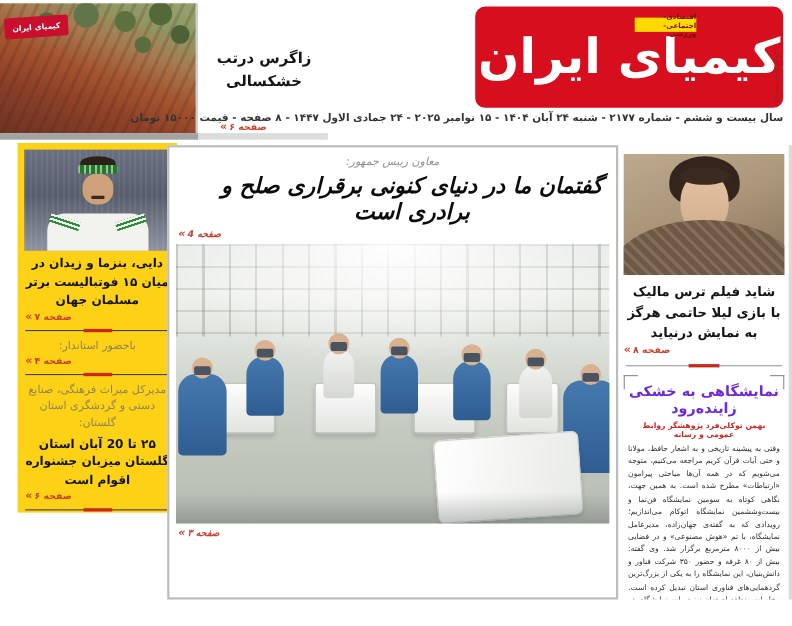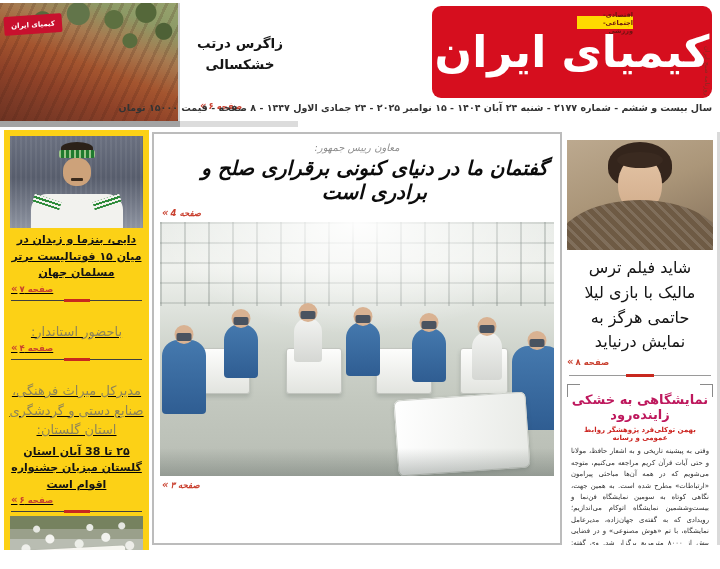--- a/index.html
+++ b/index.html
@@ -14,21 +14,21 @@
       radial-gradient(circle at 64% 14%, #5d7040 0 9px, rgba(0,0,0,0) 10px),
       radial-gradient(circle at 92% 24%, #4e6136 0 8px, rgba(0,0,0,0) 9px),
       radial-gradient(circle at 44% 9%, #62754a 0 11px, rgba(0,0,0,0) 12px),
       radial-gradient(circle at 24% 15%, #57693c 0 9px, rgba(0,0,0,0) 10px),
       radial-gradient(circle at 73% 32%, #5a6d3e 0 7px, rgba(0,0,0,0) 8px),
       repeating-linear-gradient(115deg, rgba(70,32,20,.18) 0 3px, rgba(0,0,0,0) 3px 10px),
       linear-gradient(200deg,#97a36e 0%,#8d9a66 16%,#a77a50 34%,#a4552f 52%,#8f4228 70%,#7c3a26 86%,#6f3322 100%); }
   .watermark { position:absolute; left:4px; top:12px; width:58px; height:19px; background:#c8102e; border-radius:2px;
     transform:rotate(-4deg); color:#fff; font-size:7px; font-weight:bold; display:flex; align-items:center; justify-content:center; direction:rtl; }
   .vline-a { position:absolute; left:178px; top:3px; width:2px; height:118px; background:#cfcfcf; }
-  .zagros-caption { position:absolute; left:182px; top:3px; width:116px; height:118px; background:#fff; }
+  .zagros-caption { position:absolute; left:182px; top:13px; width:116px; height:118px; background:#fff; }
   .zagros-title { position:absolute; top:30px; left:0; right:0; text-align:center; font-weight:bold; font-size:13.5px; color:#151515; line-height:1.55; direction:rtl; padding:0 10px; }
   .bar-a { position:absolute; left:0; top:121px; width:180px; height:6px; background:#a3a3a3; }
   .bar-b { position:absolute; left:180px; top:121px; width:118px; height:6px; background:#dcdcdc; }
 
   
   .logo-box { position:absolute; left:432px; top:6px; width:280px; height:92px; background:#d60e1e; border-radius:9px;
     display:flex; align-items:center; justify-content:center; overflow:hidden; }
   .logo-text { color:#fff; font-weight:bold; font-size:44px; line-height:1; direction:rtl; letter-spacing:-1px; }
   .badge { position:absolute; left:577px; top:16px; width:56px; height:13px; background:#ffd900; color:#6b1410;
     font-size:6.5px; font-weight:bold; display:flex; align-items:center; justify-content:center; direction:rtl; z-index:3; }
@@ -36,37 +36,37 @@
   .dateline { position:absolute; right:8px; top:102px; width:552px; font-size:9.5px; color:#333; direction:rtl;
     white-space:nowrap; font-weight:bold; }
 
   
   .pref { display:flex; align-items:center; gap:2px; direction:ltr; color:#c9402f; font-size:8.5px; font-weight:bold; }
   .pref .chev { font-size:10px; line-height:1; }
   .pref .lbl { direction:rtl; unicode-bidi:isolate; }
   .zagros-pref { position:absolute; left:18px; top:98px; }
 
   
-  .left-col { position:absolute; left:4px; top:130px; width:145px; height:420px; background:#fcd116; padding:4px 5px; overflow:hidden;text-decoration:underline; }
+  .left-col { position:absolute; left:16px; top:130px; width:145px; height:336px; background:#fcd116; padding:4px 5px; overflow:hidden; }
   .player { position:relative; width:133px; height:92px; margin:2px auto 0; overflow:hidden;
     background: repeating-linear-gradient(90deg, rgba(255,255,255,.06) 0 2px, rgba(0,0,0,0) 2px 5px),
                 linear-gradient(180deg,#6a7080 0%,#575d6c 45%,#8d93a0 100%); }
   .p-hair { position:absolute; left:50%; top:6px; transform:translateX(-50%); width:32px; height:12px; background:#2b2119; border-radius:50% 50% 0 0; }
   .p-band { position:absolute; left:50%; top:14px; transform:translateX(-50%); width:36px; height:8px; border-radius:2px;
     background: repeating-linear-gradient(90deg, rgba(255,255,210,.55) 0 2px, rgba(0,0,0,0) 2px 5px), #1f7a2e; }
   .p-head { position:absolute; left:50%; top:16px; transform:translateX(-50%); width:28px; height:34px; border-radius:46%; background:#c89c74; z-index:-1; }
   .p-face { position:absolute; left:50%; top:22px; transform:translateX(-50%); width:28px; height:28px; border-radius:45%; background:#cda27a; }
   .p-stache { position:absolute; left:50%; top:42px; transform:translateX(-50%); width:12px; height:3px; background:#3a2a1c; border-radius:1px; }
   .p-body { position:absolute; left:50%; bottom:-8px; transform:translateX(-50%); width:92px; height:42px; background:#f2f2ee; border-radius:16px 16px 0 0; }
   .p-body::before, .p-body::after { content:""; position:absolute; top:4px; width:28px; height:8px;
     background: repeating-linear-gradient(0deg,#2e8b3a 0 2px,#f2f2ee 2px 4px); }
   .p-body::before { left:2px; transform:rotate(18deg); }
   .p-body::after { right:2px; transform:rotate(-18deg); }
   .y-title { font-weight:bold; font-size:11px; color:#141414; text-align:center; line-height:1.5; direction:rtl; margin-top:4px; }
-  .y-kicker { font-size:13px; color:#8d845a; text-align:center; direction:rtl; margin-top:20px; line-height:1.5; }
+  .y-kicker { font-size:10px; color:#8d845a; text-align:center; direction:rtl; margin-top:5px; line-height:1.5; }
   .y-pref { margin:2px 2px 0; }
   .ydiv { position:relative; height:3px; margin:5px 2px 2px; }
   .ydiv::before { content:""; position:absolute; left:0; right:0; top:1px; height:1px; background:#3f3f3f; }
   .ydiv::after { content:""; position:absolute; left:50%; transform:translateX(-50%); top:0; width:26px; height:3px; background:#c8281e; }
   .memorial { position:relative; width:133px; height:82px; margin:3px auto 0; overflow:hidden;
     background:
       radial-gradient(circle at 12% 40%, #efefeb 0 4px, rgba(0,0,0,0) 5px),
       radial-gradient(circle at 30% 28%, #f4f4f0 0 4px, rgba(0,0,0,0) 5px),
       radial-gradient(circle at 52% 34%, #eceee8 0 4px, rgba(0,0,0,0) 5px),
       radial-gradient(circle at 72% 26%, #f2f2ee 0 4px, rgba(0,0,0,0) 5px),
@@ -111,29 +111,29 @@
   
   .right-col { position:absolute; left:565px; top:132px; width:150px; height:413px; overflow:hidden; }
   .leila { position:relative; width:146px; height:110px; margin:8px auto 0; overflow:hidden;
     background: linear-gradient(160deg,#bca98f 0%,#ab9679 45%,#84705a 100%); }
   .l-hair { position:absolute; left:50%; top:2px; transform:translateX(-50%); width:64px; height:46px; border-radius:50% 50% 42% 42%; background:#34251c; }
   .l-face { position:absolute; left:50%; top:16px; transform:translateX(-50%); width:44px; height:56px; border-radius:50% 50% 46% 46%;
     background:linear-gradient(#e3c3a4,#d2ad8c); }
   .l-fringe { position:absolute; left:50%; top:12px; transform:translateX(-50%); width:46px; height:16px; border-radius:50%; background:#3a2a20; }
   .l-scarf { position:absolute; left:-12px; right:-12px; bottom:-46px; height:96px; border-radius:50% 50% 0 0;
     background: repeating-linear-gradient(45deg, rgba(255,255,255,.12) 0 3px, rgba(0,0,0,0) 3px 8px), #6e5a44; }
-  .c-headline { text-align:center; font-weight:normal; font-size:16px; color:#141414; direction:rtl; line-height:1.55; margin-top:6px; padding:0 4px; }
+  .c-headline { text-align:center; font-weight:bold; font-size:12px; color:#141414; direction:rtl; line-height:1.55; margin-top:6px; padding:0 4px; }
   .r-pref { margin:2px 2px 0; }
   .rdiv { position:relative; height:3px; margin:7px 4px 0; }
   .rdiv::before { content:""; position:absolute; left:0; right:0; top:1px; height:1px; background:#9a9a9a; }
   .rdiv::after { content:""; position:absolute; left:50%; transform:translateX(-50%); top:0; width:28px; height:3px; background:#c8281e; }
   .article { position:relative; margin:7px 2px 0; padding:8px 4px 0; }
   .article::before { content:""; position:absolute; left:0; top:0; width:12px; height:12px; border-left:1px solid #8a8a8a; border-top:1px solid #8a8a8a; }
   .article::after { content:""; position:absolute; right:0; top:0; width:12px; height:12px; border-right:1px solid #8a8a8a; border-top:1px solid #8a8a8a; }
-  .a-title { text-align:center; font-weight:bold; font-size:13px; color:#be185d; direction:rtl; }
+  .a-title { text-align:center; font-weight:bold; font-size:13px; color:#6d28d9; direction:rtl; }
   .a-byline { text-align:center; font-weight:bold; font-size:7px; color:#cc2420; direction:rtl; margin-top:4px; }
   .a-body { font-size:6.9px; color:#2e2e2e; direction:rtl; text-align:justify; line-height:1.66; margin-top:4px; }
   .edge { position:absolute; left:717px; top:132px; width:3px; height:413px; background:#dadada; }
 </style>
 </head>
 <body>
 
 <div class="page">
 
   <div class="zagros-photo">
@@ -176,21 +176,21 @@
     <div class="ydiv"></div>
 
     <div class="y-kicker">باحضور استاندار:</div>
     <div class="pref y-pref">
       <span class="chev">«</span>
       <span class="lbl">صفحه ۴</span>
     </div>
     <div class="ydiv"></div>
 
     <div class="y-kicker">مدیرکل میراث فرهنگی، صنایع دستی و گردشگری استان گلستان:</div>
-    <div class="y-title">۲۵ تا 38 آبان استان گلستان میزبان جشنواره اقوام است</div>
+    <div class="y-title">۲۵ تا 20 آبان استان گلستان میزبان جشنواره اقوام است</div>
     <div class="pref y-pref">
       <span class="chev">«</span>
       <span class="lbl">صفحه ۶</span>
     </div>
     <div class="ydiv"></div>
 
     <div class="memorial">
       <div class="banner"></div>
 
     </div>

